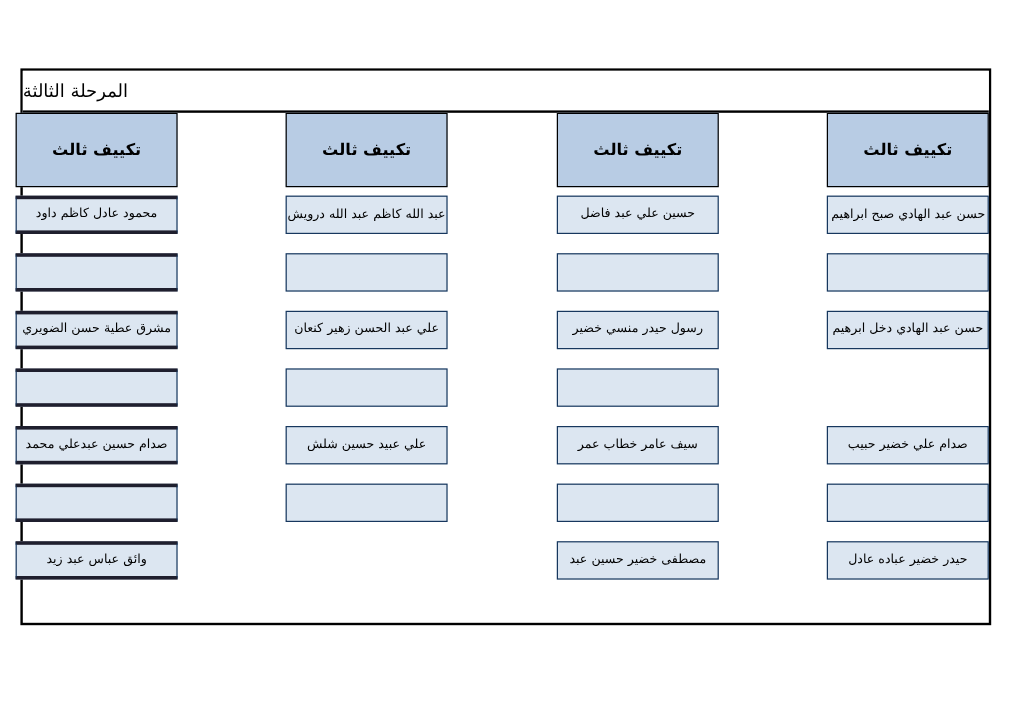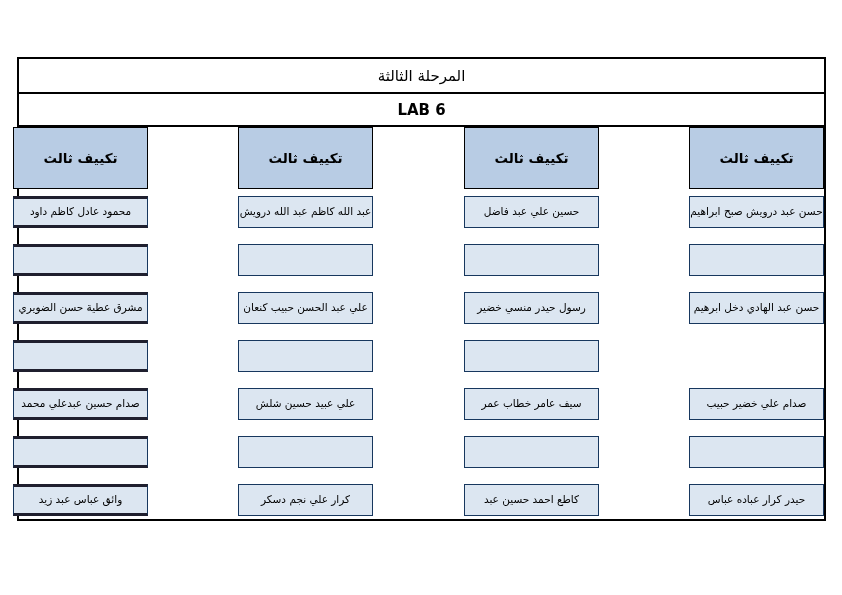--- a/index.html
+++ b/index.html
@@ -29,21 +29,21 @@
     background: #ffffff;
   }
 
   
   .title-row {
     box-sizing: border-box;
     width: 100%;
     border-bottom: 2px solid #000000;
     display: flex;
     align-items: center;
-    justify-content: center;
+    justify-content: flex-end;
     text-align: center;
     background: #ffffff;
   }
   #stage-title-row { height: 35px; }
   #lab-title-row   { height: 33px; }
 
   #stage-title {
     font-size: 15px;
     font-weight: 400;
     letter-spacing: 0;
@@ -121,50 +121,47 @@
 </style>
 </head>
 <body>
 
 <div id="sheet-frame">
 
   <div class="title-row" id="stage-title-row">
     <span id="stage-title">المرحلة الثالثة</span>
   </div>
 
-  <div class="title-row" id="lab-title-row">
-    <span id="lab-title">LAB 6</span>
-  </div>
 
   <div id="grid-body">
 
     <div class="column" id="column-1">
       <div class="slot header-slot">
         <div class="cell header-cell">تكييف ثالث</div>
       </div>
       <div class="slot">
-        <div class="cell">حسن عبد درويش صبح ابراهيم</div>
+        <div class="cell">حسن عبد الهادي صبح ابراهيم</div>
       </div>
       <div class="slot">
         <div class="cell blank-cell"></div>
       </div>
       <div class="slot">
         <div class="cell">حسن عبد الهادي دخل ابرهيم</div>
       </div>
       <div class="slot">
         
       </div>
       <div class="slot">
         <div class="cell">صدام علي خضير حبيب</div>
       </div>
       <div class="slot">
         <div class="cell blank-cell"></div>
       </div>
       <div class="slot">
-        <div class="cell">حيدر كرار عباده عباس</div>
+        <div class="cell">حيدر خضير عباده عادل</div>
       </div>
     </div>
 
     <div class="column" id="column-2">
       <div class="slot header-slot">
         <div class="cell header-cell">تكييف ثالث</div>
       </div>
       <div class="slot">
         <div class="cell">حسين علي عبد فاضل</div>
       </div>
@@ -177,48 +174,45 @@
       <div class="slot">
         <div class="cell blank-cell"></div>
       </div>
       <div class="slot">
         <div class="cell">سيف عامر خطاب عمر</div>
       </div>
       <div class="slot">
         <div class="cell blank-cell"></div>
       </div>
       <div class="slot">
-        <div class="cell">كاطع احمد حسين عبد</div>
+        <div class="cell">مصطفى خضير حسين عبد</div>
       </div>
     </div>
 
     <div class="column" id="column-3">
       <div class="slot header-slot">
         <div class="cell header-cell">تكييف ثالث</div>
       </div>
       <div class="slot">
         <div class="cell">عبد الله كاظم عبد الله درويش</div>
       </div>
       <div class="slot">
         <div class="cell blank-cell"></div>
       </div>
       <div class="slot">
-        <div class="cell">علي عبد الحسن حبيب كنعان</div>
+        <div class="cell">علي عبد الحسن زهير كنعان</div>
       </div>
       <div class="slot">
         <div class="cell blank-cell"></div>
       </div>
       <div class="slot">
         <div class="cell">علي عبيد حسين شلش</div>
       </div>
       <div class="slot">
         <div class="cell blank-cell"></div>
-      </div>
-      <div class="slot">
-        <div class="cell">كرار علي نجم دسكر</div>
       </div>
     </div>
 
     <div class="column" id="column-4">
       <div class="slot header-slot">
         <div class="cell header-cell">تكييف ثالث</div>
       </div>
       <div class="slot">
         <div class="cell">محمود عادل كاظم داود</div>
       </div>

